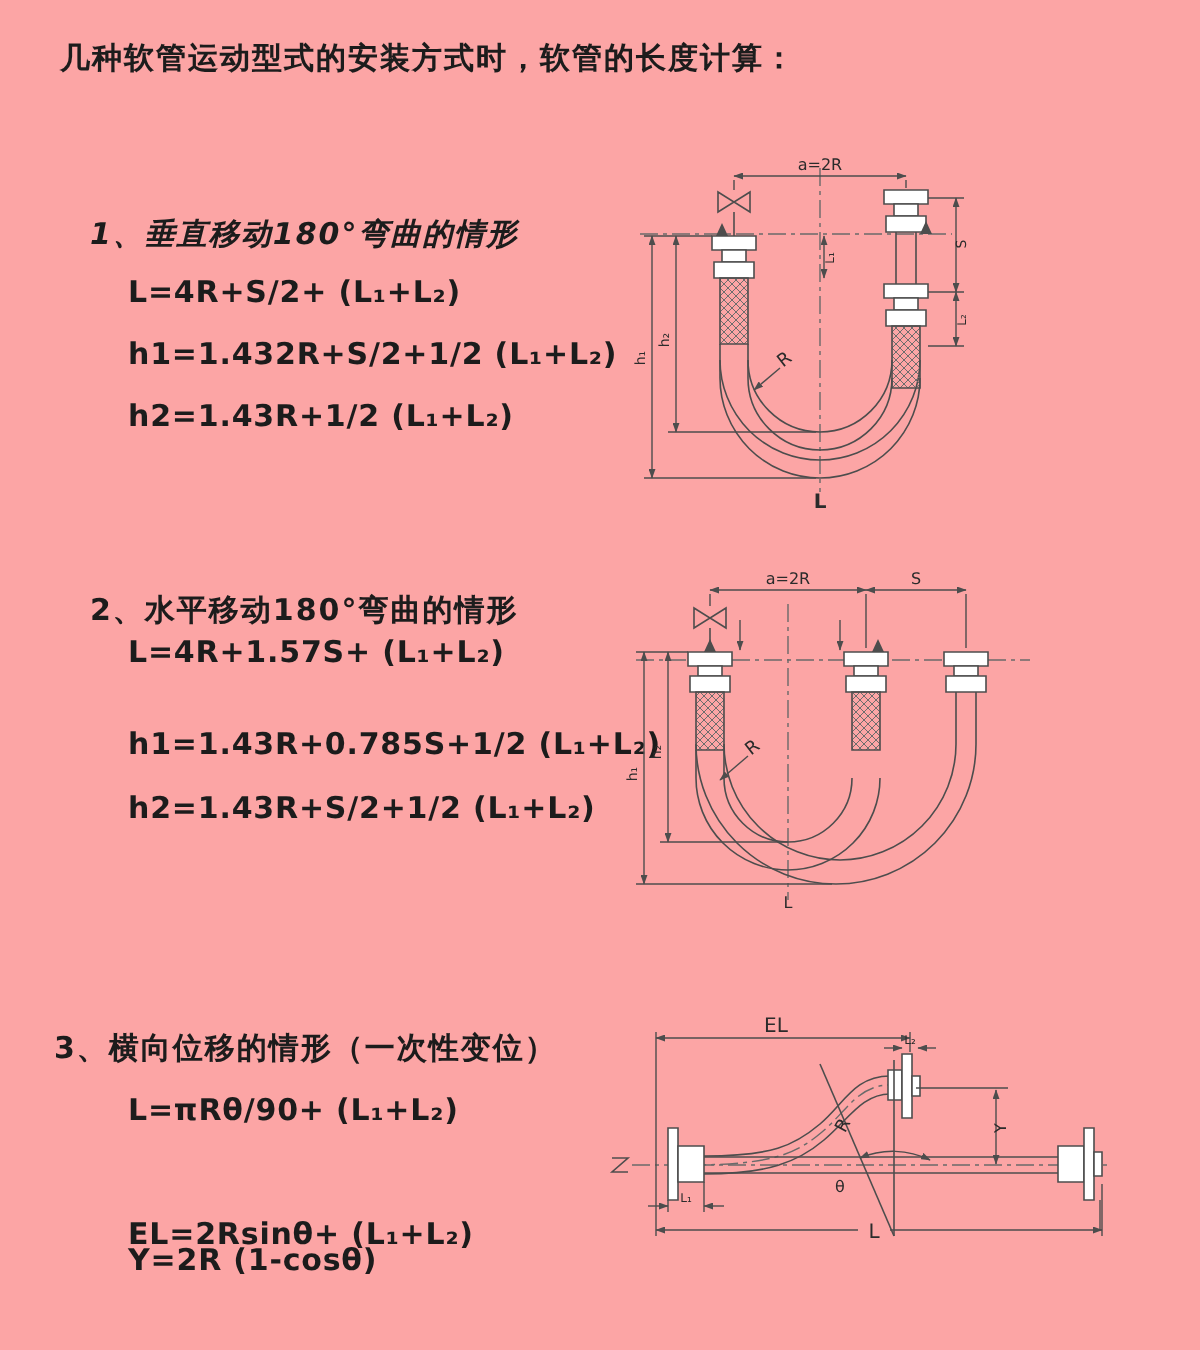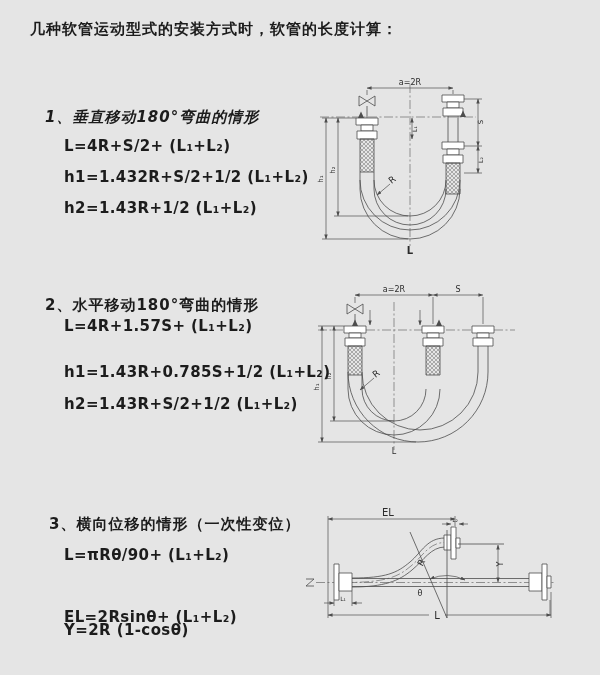--- a/index.html
+++ b/index.html
@@ -1,17 +1,17 @@
 <!DOCTYPE html>
 <html><head>
 <meta charset="utf-8">
 <style>
   html,body { margin:0; padding:0; background:#ffffff; }
   .page {
-    position:relative; width:600px; height:675px; background:#e5e5e5;
+    position:relative; width:600px; height:675px; background:#fca5a5;
     font-family:"DejaVu Sans","Liberation Sans",sans-serif; color:#1c1c1c;
     overflow:hidden;
   }
   .doc-title {
     position:absolute; left:30px; top:20px; font-size:15px; font-weight:bold;
     letter-spacing:1px; white-space:nowrap;
   }
   .section-heading {
     position:absolute; font-size:15px; font-weight:bold; letter-spacing:1px; white-space:nowrap;
   }
@@ -39,21 +39,21 @@
   <div class="section-heading" style="left:45px; top:108px;font-style:italic;">1、垂直移动180°弯曲的情形</div>
   <div class="formula" style="left:64px; top:137px;">L=4R+S/2+ (L₁+L₂)</div>
   <div class="formula" style="left:64px; top:168px;">h1=1.432R+S/2+1/2 (L₁+L₂)</div>
   <div class="formula" style="left:64px; top:199px;">h2=1.43R+1/2 (L₁+L₂)</div>
 
   <div class="section-heading" style="left:45px; top:296px;">2、水平移动180°弯曲的情形</div>
   <div class="formula" style="left:64px; top:317px;text-align:right;">L=4R+1.57S+ (L₁+L₂)</div>
   <div class="formula" style="left:64px; top:363px;">h1=1.43R+0.785S+1/2 (L₁+L₂)</div>
   <div class="formula" style="left:64px; top:395px;">h2=1.43R+S/2+1/2 (L₁+L₂)</div>
 
-  <div class="section-heading" style="left:49px; top:515px;">3、横向位移的情形（一次性变位）</div>
+  <div class="section-heading" style="left:27px; top:515px;">3、横向位移的情形（一次性变位）</div>
   <div class="formula" style="left:64px; top:546px;">L=πRθ/90+ (L₁+L₂)</div>
   <div class="formula" style="left:64px; top:577px;margin-top:44px;">Y=2R (1-cosθ)</div>
   <div class="formula" style="left:64px; top:608px;">EL=2Rsinθ+ (L₁+L₂)</div>
 
   <svg class="diagram" style="left:312px; top:76px;" width="234" height="180" viewBox="0 0 234 180">
     <defs>
       <marker id="m1" markerWidth="7" markerHeight="5" refX="6.5" refY="2.5" orient="auto-start-reverse">
         <path d="M0,0 L7,2.5 L0,5 z" fill="#4d4d4d"></path>
       </marker>
       <pattern id="p1" width="4" height="4" patternUnits="userSpaceOnUse">

